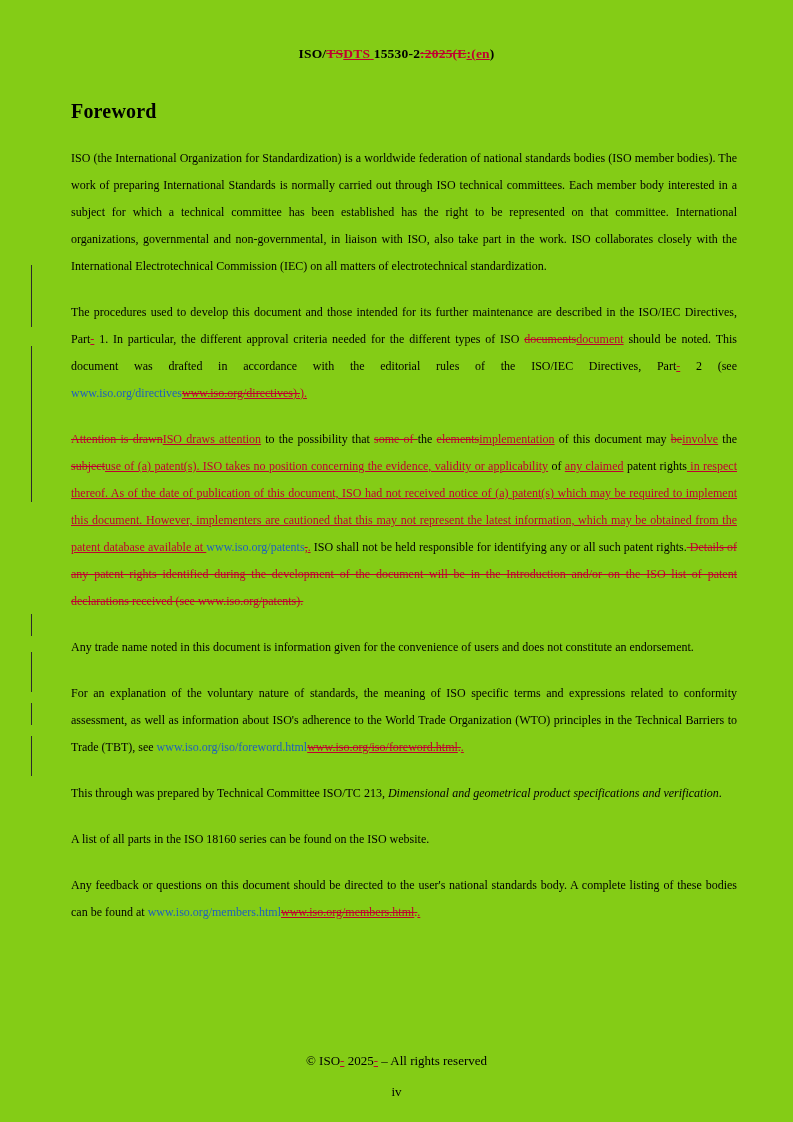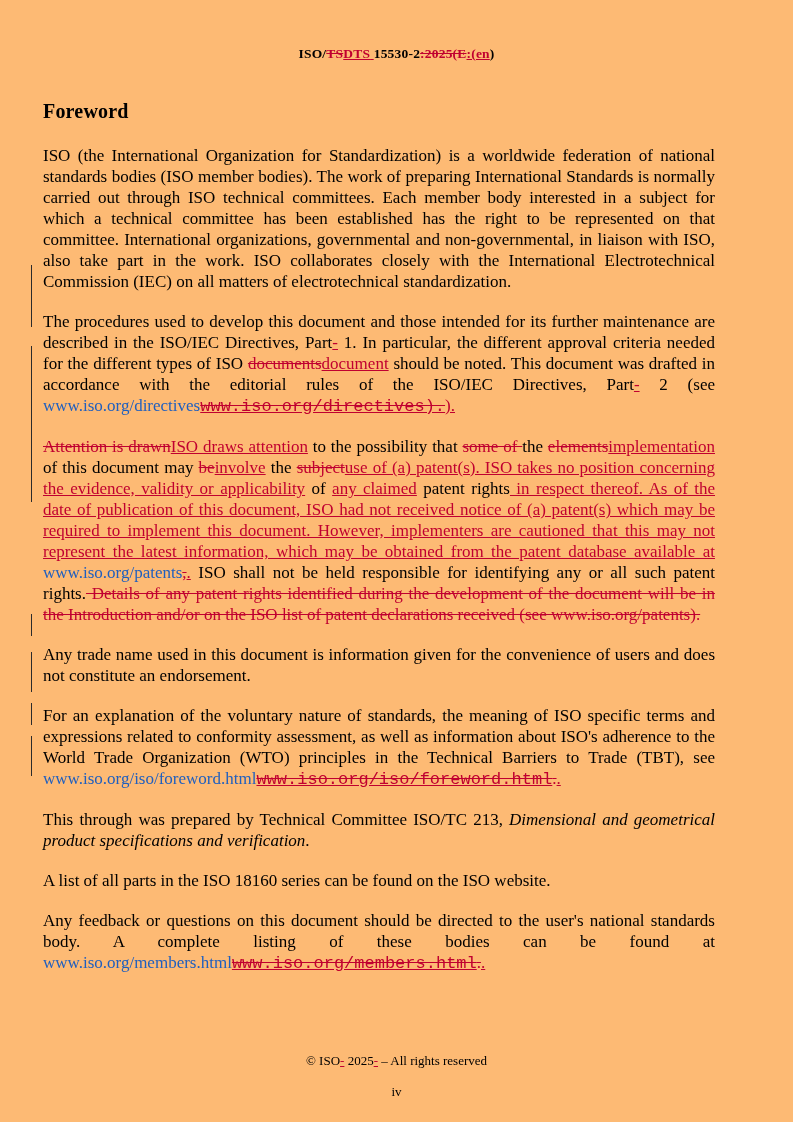--- a/index.html
+++ b/index.html
@@ -8,49 +8,49 @@
     background: #ffffff;
   }
   body {
     font-family: "Liberation Serif", "DejaVu Serif", serif;
     color: #000000;
   }
   .page {
     position: relative;
     width: 793px;
     height: 1122px;
-    background: #fdba74;
+    background: #84cc16;
     overflow: hidden;
   }
   .header {
     position: absolute;
     top: 46px;
     left: 0;
     width: 793px;
     text-align: center;
     font-size: 13.5px;
     font-weight: bold;
     letter-spacing: 0.2px;
   }
   .content {
     position: absolute;
     top: 100px;
-    left: 43px;
+    left: 71px;
     width: 680px;
   }
   h1.foreword {
     font-size: 20px;
     font-weight: bold;
     margin: 0 0 22px 0;
     letter-spacing: 0.2px;
   }
   p.para {
-    font-size: 17px;
-    line-height: 21px;
-    margin: 0 8px 19px 0;
+    font-size: 12px;
+    line-height: 27px;
+    margin: 0 14px 19px 0;
     text-align: justify;
     text-justify: inter-word;
   }
   p.para:last-child { margin-bottom: 0; }
 
   
   .del {
     color: #c00030;
     text-decoration: line-through;
     text-decoration-color: #c00030;
@@ -61,21 +61,20 @@
     text-decoration-color: #c00030;
   }
   .link-ins {
     color: #1f5fbf;
     text-decoration-color: #1f5fbf;
   }
   .link-del {
     color: #c00030;
     text-decoration: line-through underline;
     text-decoration-color: #c00030;
-    font-family: Liberation Mono, monospace;
   }
   .ital { font-style: italic; }
 
   
   .changebar {
     position: absolute;
     left: 31px;
     width: 0;
     border-left: 1.3px solid #2b2b2b;
   }
@@ -121,21 +120,21 @@
   <div class="content">
 
     <h1 class="foreword">Foreword</h1>
 
     <p class="para">ISO (the International Organization for Standardization) is a worldwide federation of national standards bodies (ISO member bodies). The work of preparing International Standards is normally carried out through ISO technical committees. Each member body interested in a subject for which a technical committee has been established has the right to be represented on that committee. International organizations, governmental and non-governmental, in liaison with ISO, also take part in the work. ISO collaborates closely with the International Electrotechnical Commission (IEC) on all matters of electrotechnical standardization.</p>
 
     <p class="para"><span>The procedures used to develop this document and those intended for its further maintenance are described in the ISO/IEC Directives, Part</span><span class="ins">-</span><span> 1. In particular, the different approval criteria needed for the different types of ISO </span><span class="del">documents</span><span class="ins">document</span><span> should be noted. This document was drafted in accordance with the editorial rules of the ISO/IEC Directives, Part</span><span class="ins">-</span><span> 2 (see </span><span class="link-ins">www.iso.org/directives</span><span class="link-del">www.iso.org/directives).</span><span class="ins">).</span></p>
 
     <p class="para"><span class="del">Attention is drawn</span><span class="ins">ISO draws attention</span><span> to the possibility that </span><span class="del">some of </span><span>the </span><span class="del">elements</span><span class="ins">implementation</span><span> of this document may </span><span class="del">be</span><span class="ins">involve</span><span> the </span><span class="del">subject</span><span class="ins">use of (a) patent(s). ISO takes no position concerning the evidence, validity or applicability</span><span> of </span><span class="ins">any claimed</span><span> patent rights</span><span class="ins"> in respect thereof. As of the date of publication of this document, ISO had not received notice of (a) patent(s) which may be required to implement this document. However, implementers are cautioned that this may not represent the latest information, which may be obtained from the patent database available at </span><span class="link-ins">www.iso.org/patents</span><span class="del">,</span><span class="ins">.</span><span> ISO shall not be held responsible for identifying any or all such patent rights.</span><span class="del"> Details of any patent rights identified during the development of the document will be in the Introduction and/or on the ISO list of patent declarations received (see www.iso.org/patents).</span></p>
 
-    <p class="para">Any trade name used in this document is information given for the convenience of users and does not constitute an endorsement.</p>
+    <p class="para">Any trade name noted in this document is information given for the convenience of users and does not constitute an endorsement.</p>
 
     <p class="para"><span>For an explanation of the voluntary nature of standards, the meaning of ISO specific terms and expressions related to conformity assessment, as well as information about ISO's adherence to the World Trade Organization (WTO) principles in the Technical Barriers to Trade (TBT), see </span><span class="link-ins">www.iso.org/iso/foreword.html</span><span class="link-del">www.iso.org/iso/foreword.html</span><span class="del">.</span><span class="ins">.</span></p>
 
     <p class="para"><span>This through was prepared by Technical Committee ISO/TC 213, </span><span class="ital">Dimensional and geometrical product specifications and verification</span><span>.</span></p>
 
     <p class="para">A list of all parts in the ISO 18160 series can be found on the ISO website.</p>
 
     <p class="para"><span>Any feedback or questions on this document should be directed to the user's national standards body. A complete listing of these bodies can be found at </span><span class="link-ins">www.iso.org/members.html</span><span class="link-del">www.iso.org/members.html</span><span class="del">.</span><span class="ins">.</span></p>
 
   </div>

